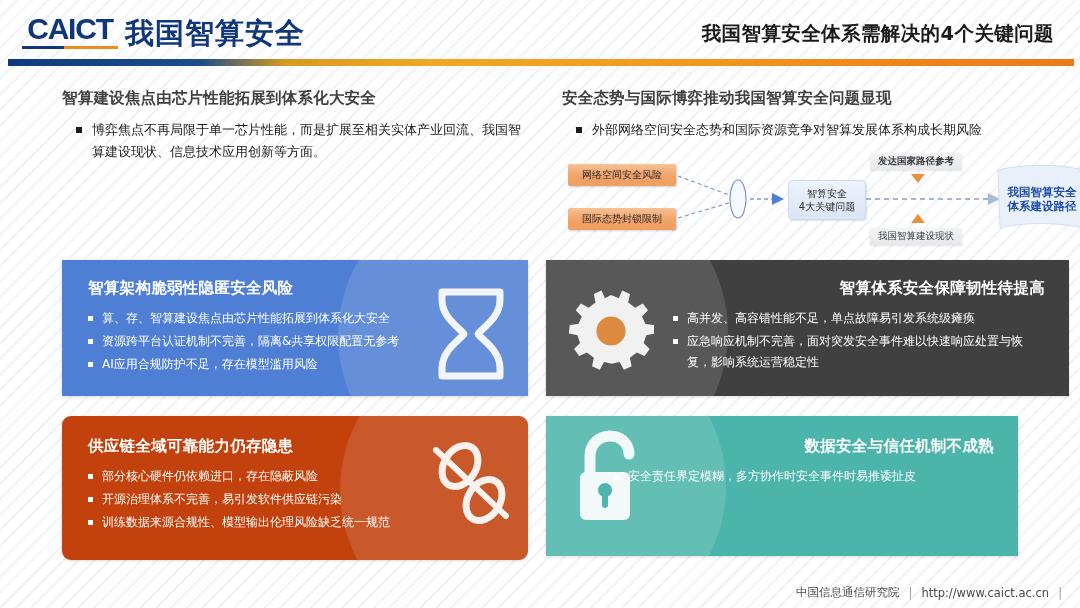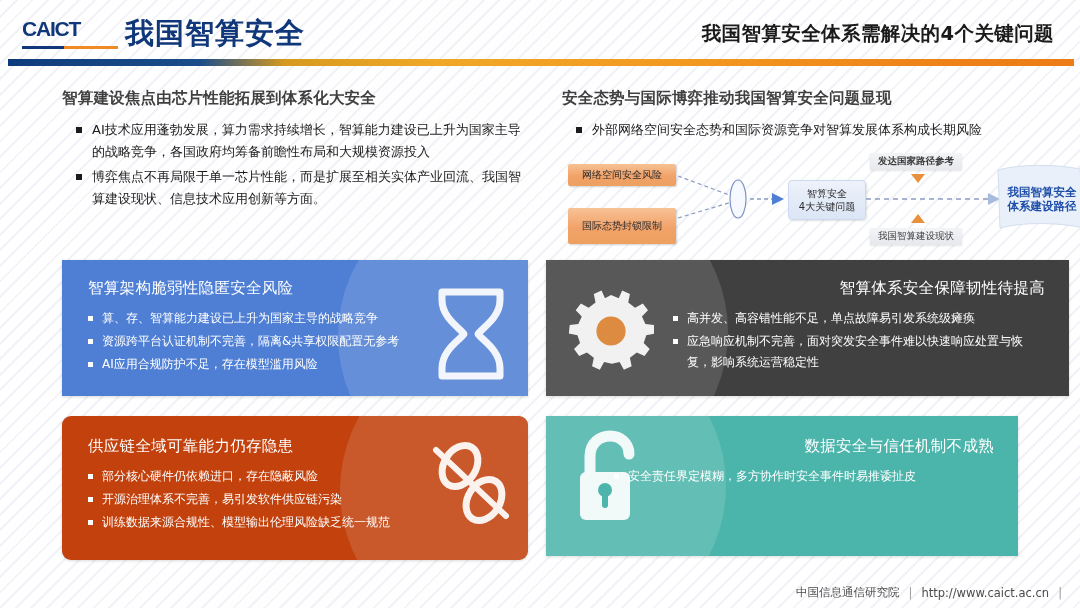--- a/index.html
+++ b/index.html
@@ -32,22 +32,22 @@
   .header{
     position:absolute; left:0; top:0; width:1080px; height:57px;
   }
   .logo{
     position:absolute; left:22px; top:14px;
     display:flex; align-items:flex-end; gap:7px;
   }
   .logo-mark{ position:relative; }
   .logo-caict{
     font-family:"Liberation Sans", sans-serif;
-    font-weight:bold; font-size:21px; letter-spacing:-1.2px;
-    color:#10377a; line-height:30px;
+    font-weight:bold; font-size:30px; letter-spacing:-1.2px;
+    color:#10377a; line-height:30px;text-align:center;
   }
   .logo-underline{ display:flex; height:3px; margin-top:2px; width:96px; }
   .logo-underline i{ display:block; height:100%; }
   .logo-underline i.a{ width:44%; background:#10377a; }
   .logo-underline i.b{ width:56%; background:#ef8b22; }
   .logo-cn{
     font-family:"DejaVu Sans", sans-serif;
     font-weight:bold; font-size:29px; color:#10377a;
     line-height:31px; letter-spacing:1px;
   }
@@ -131,21 +131,21 @@
   .card .blob{
     position:absolute; border-radius:50%;
     background:rgba(255,255,255,.13);
   }
   .card .big-icon{
     position:absolute; opacity:.92;
   }
   .card-inner{ position:absolute; z-index:3; }
   .card-title{
     font-family:"DejaVu Sans", sans-serif;
-    font-weight:normal; font-size:15.5px; color:#ffffff;
+    font-weight:bold; font-size:15.5px; color:#ffffff;
     letter-spacing:.3px; white-space:nowrap;
   }
   .card-bullets{ margin-top:9px; }
   .cb{
     display:flex; align-items:flex-start;
     font-family:"DejaVu Sans", sans-serif;
     font-size:12px; color:#ffffff; line-height:21px;
     margin-bottom:2px;
   }
   .cb .sq{ flex:0 0 auto; width:5px; height:5px; background:#ffffff; margin:8px 9px 0 0; }
@@ -183,24 +183,20 @@
     </div>
     <div class="header-title">我国智算安全体系需解决的4个关键问题</div>
   </div>
   <div class="header-rule"></div>
 
   <div class="left-col">
     <div class="col-head">智算建设焦点由芯片性能拓展到体系化大安全</div>
     <div class="bullets">
       <div class="bullet">
         <span class="sq"></span>
-        <span class="tx">AI技术应用蓬勃发展，算力需求持续增长，智算能力建设已上升为国家主导的战略竞争，各国政府均筹备前瞻性布局和大规模资源投入</span>
-      </div>
-      <div class="bullet">
-        <span class="sq"></span>
         <span class="tx">博弈焦点不再局限于单一芯片性能，而是扩展至相关实体产业回流、我国智算建设现状、信息技术应用创新等方面。</span>
       </div>
     </div>
   </div>
 
   <div class="right-col">
     <div class="col-head">安全态势与国际博弈推动我国智算安全问题显现</div>
     <div class="bullets">
       <div class="bullet">
         <span class="sq"></span>
@@ -221,21 +217,21 @@
       <path d="M190,49 L214,49" stroke="#8d9cc4" stroke-width="1.3" fill="none" stroke-dasharray="4,3"></path>
       <path d="M212,43 L224,49 L212,55 Z" fill="#4f7fd4"></path>
 
       <path d="M306,49 L430,49" stroke="#8d9cc4" stroke-width="1.3" fill="none" stroke-dasharray="5,4"></path>
       <path d="M428,43 L440,49 L428,55 Z" fill="#a9bbdd"></path>
     </svg>
 
     <div class="dg-chip chip-orange" style="left:8px; top:14px; width:108px; height:22px;">
       <span>网络空间安全风险</span>
     </div>
-    <div class="dg-chip chip-orange" style="left:8px; top:58px; width:108px; height:36px;">
+    <div class="dg-chip chip-orange" style="left:8px; top:58px; width:108px; height:22px;">
       <span>国际态势封锁限制</span>
     </div>
 
     <div class="dg-chip chip-blue" style="left:228px; top:30px; width:78px; height:40px; flex-direction:column;">
       <span>智算安全</span>
       <span>4大关键问题</span>
     </div>
 
     <div class="dg-chip chip-ribbon" style="left:310px; top:3px; height:17px;font-weight:bold;">
       <span>发达国家路径参考</span>
@@ -261,21 +257,21 @@
   <div class="card" style="left:62px; top:260px; width:466px; height:136px; background:#4f7fd4;">
     <div class="blob" style="right:-110px; top:-74px; width:300px; height:300px;"></div>
     <svg class="big-icon" width="74" height="92" viewBox="0 0 74 92" style="right:20px; top:28px;">
       <path d="M8,4 H66 V12 C66,30 48,40 44,46 C48,52 66,62 66,80 V88 H8 V80 C8,62 26,52 30,46 C26,40 8,30 8,12 Z" fill="none" stroke="#ffffff" stroke-width="7" stroke-linejoin="round"></path>
     </svg>
     <div class="card-inner" style="left:26px; top:18px; width:410px;">
       <div class="card-title">智算架构脆弱性隐匿安全风险</div>
       <div class="card-bullets">
         <div class="cb">
           <span class="sq"></span>
-          <span class="tx">算、存、智算能力建设已上升为国家主导的战略竞争</span>
+          <span class="tx">算、存、智算建设焦点由芯片性能拓展到体系化大安全</span>
         </div>
         <div class="cb">
           <span class="sq"></span>
           <span class="tx">资源跨平台认证机制不完善，隔离&amp;共享权限配置无参考</span>
         </div>
         <div class="cb">
           <span class="sq"></span>
           <span class="tx">AI应用合规防护不足，存在模型滥用风险</span>
         </div>
       </div>

